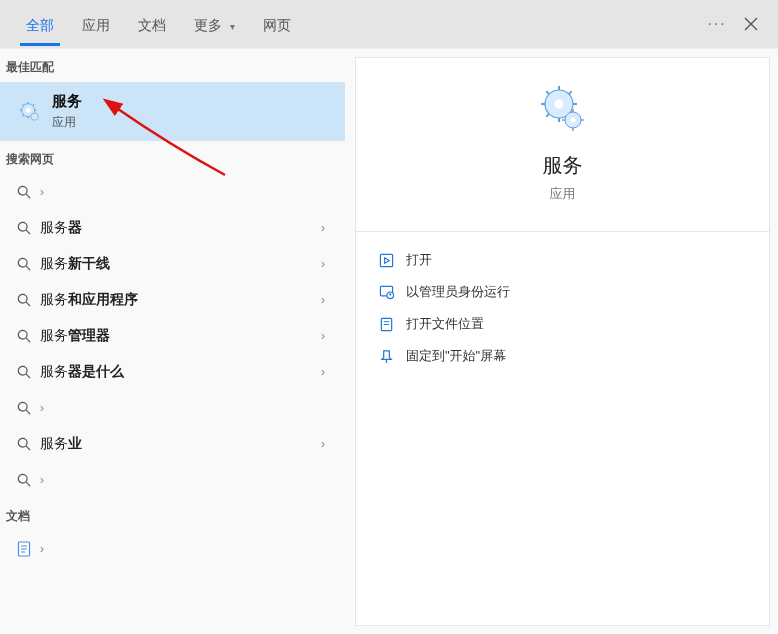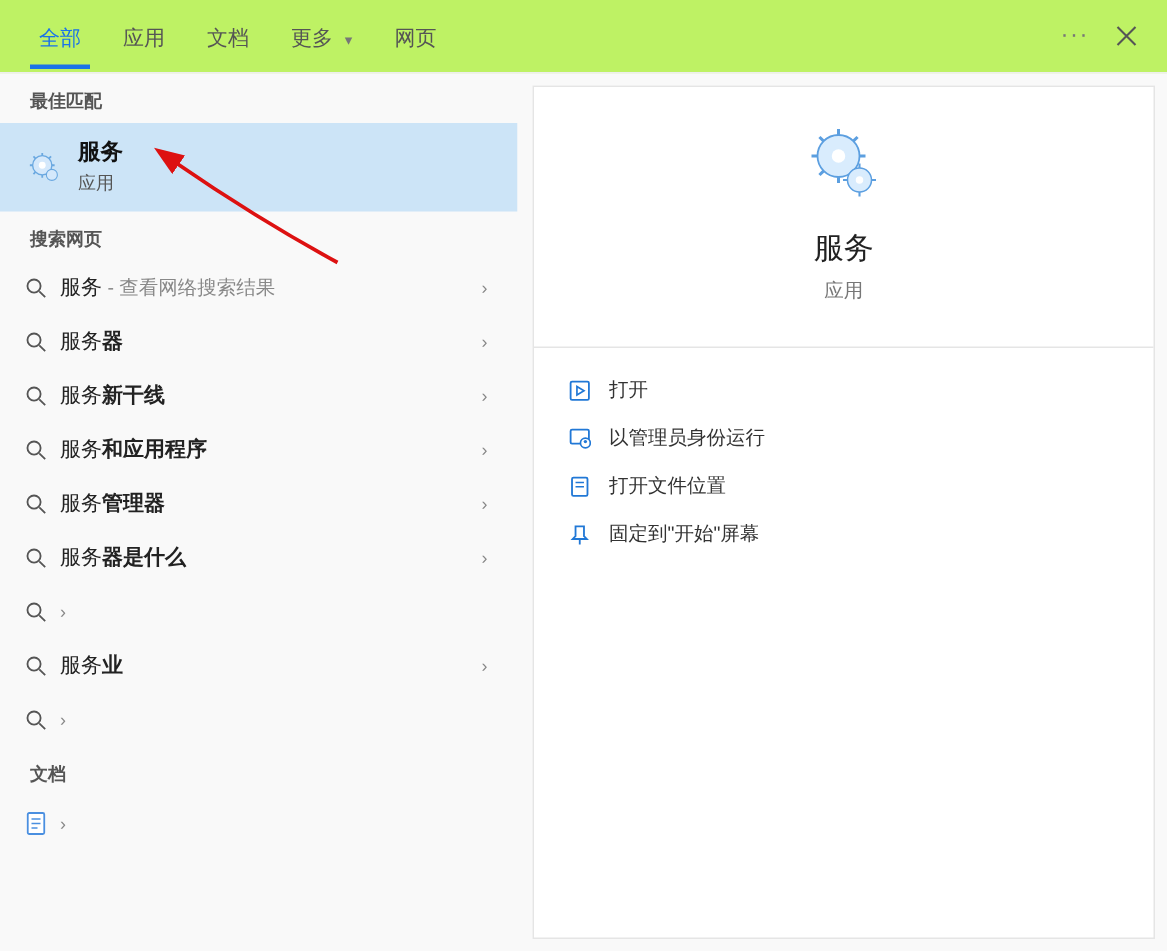--- a/index.html
+++ b/index.html
@@ -1,33 +1,33 @@
 <!DOCTYPE html>
 <html><head>
 <meta charset="utf-8">
 <style>
   * { margin: 0; padding: 0; box-sizing: border-box; font-family: "Microsoft YaHei", "Segoe UI", sans-serif; }
   body { width: 778px; height: 634px; background: #f9f9f9; overflow: hidden; position: relative; }
   
-  .header { height: 49px; display: flex; align-items: center; padding: 0 12px; background: #bef264; border-bottom: 1px solid #eee; }
+  .header { height: 49px; display: flex; align-items: center; padding: 0 12px; background: #e5e5e5; border-bottom: 1px solid #eee; }
   .tabs { display: flex; flex: 1; }
   .tab { padding: 13px 14px 10px; font-size: 14px; color: #555; cursor: pointer; position: relative; }
   .tab.active { color: #1a73e8; font-weight: 500; }
   .tab.active::after { content:""; position:absolute; left:8px; right:8px; bottom:-1px; height:3px; background:#1a73e8; }
   .tab .chevron { margin-left: 4px; font-size: 10px; color: #777; }
   .header-actions { display: flex; gap: 18px; align-items: center; padding-right: 8px; }
   .dots { color: #777; font-size: 16px; letter-spacing: 1px; cursor: pointer; }
   .close-btn { color: #555; cursor: pointer; }
   
   .content { display: flex; height: 585px; }
   .left { width: 345px; background: #f9f9f9; overflow-y: auto; }
   .right { flex: 1; padding: 8px 8px 8px 10px; background: #f9f9f9; }
   .detail-card { background: #fff; border: 1px solid #e5e5e5; height: 100%; display: flex; flex-direction: column; }
   
-  .section-header { font-size: 12px; color: #555; padding: 10px 20px 6px; font-weight: 600; }
+  .section-header { font-size: 12px; color: #555; padding: 10px 6px 6px; font-weight: 600; }
   
   .best-match { display: flex; align-items: center; padding: 10px 16px; background: #cce4f7; cursor: pointer; position: relative; }
   .best-match .icon-wrap { width: 28px; display: flex; justify-content: center; }
   .best-match .texts { margin-left: 8px; }
   .best-match .title { font-size: 15px; color: #111; font-weight: 600; }
   .best-match .sub { font-size: 12px; color: #555; margin-top: 3px; }
   
   .web-item, .doc-item { display: flex; align-items: center; padding: 9px 14px; cursor: pointer; position: relative; min-height: 36px; }
   .item-icon { width: 20px; display: flex; justify-content: center; color: #555; flex-shrink: 0; }
   .item-label { flex: 1; font-size: 14px; color: #222; margin-left: 6px; }
@@ -107,21 +107,20 @@
 
     <div class="section-header">搜索网页</div>
     <div id="web-list">
         <div class="web-item">
           <span class="item-icon">
             <svg width="14" height="14" viewBox="0 0 16 16">
               <circle cx="6.5" cy="6.5" r="5" fill="none" stroke="#555" stroke-width="1.4"></circle>
               <line x1="10.5" y1="10.5" x2="15" y2="15" stroke="#555" stroke-width="1.4"></line>
             </svg>
           </span>
-          <span class="item-label"><span>服务</span><b></b><span class="suffix"> - 查看网络搜索结果</span></span>
           <span class="item-chevron">›</span>
         </div>
         <div class="web-item">
           <span class="item-icon">
             <svg width="14" height="14" viewBox="0 0 16 16">
               <circle cx="6.5" cy="6.5" r="5" fill="none" stroke="#555" stroke-width="1.4"></circle>
               <line x1="10.5" y1="10.5" x2="15" y2="15" stroke="#555" stroke-width="1.4"></line>
             </svg>
           </span>
           <span class="item-label"><span>服务</span><b>器</b><span class="suffix"></span></span>

